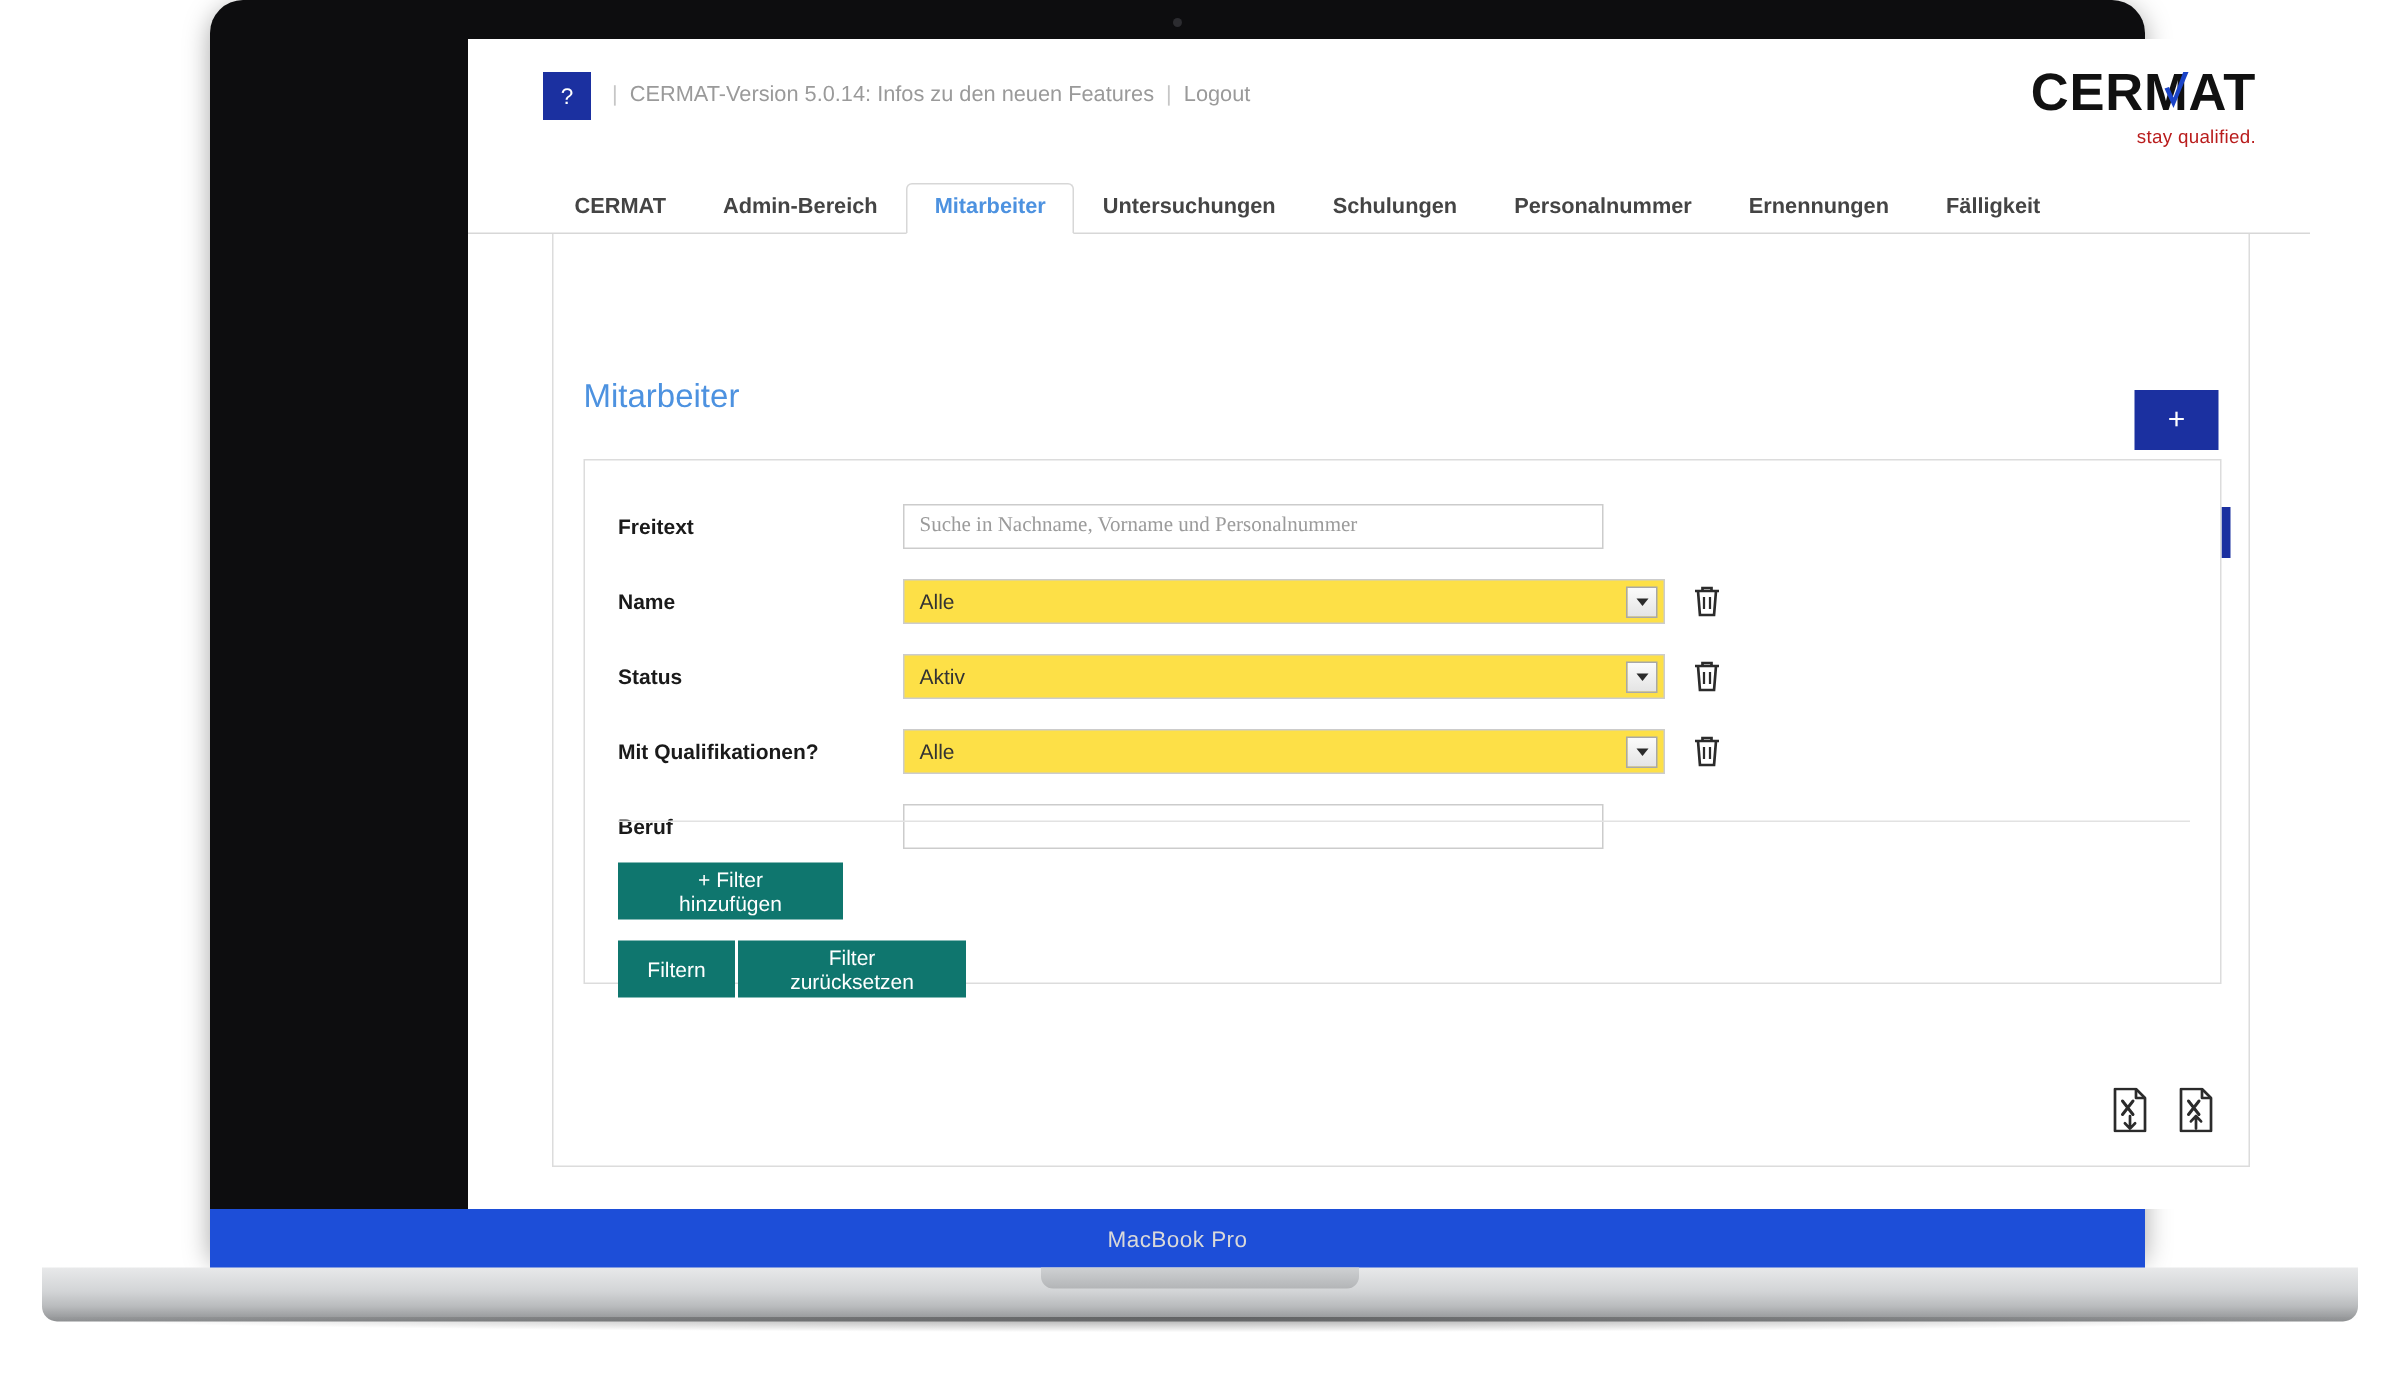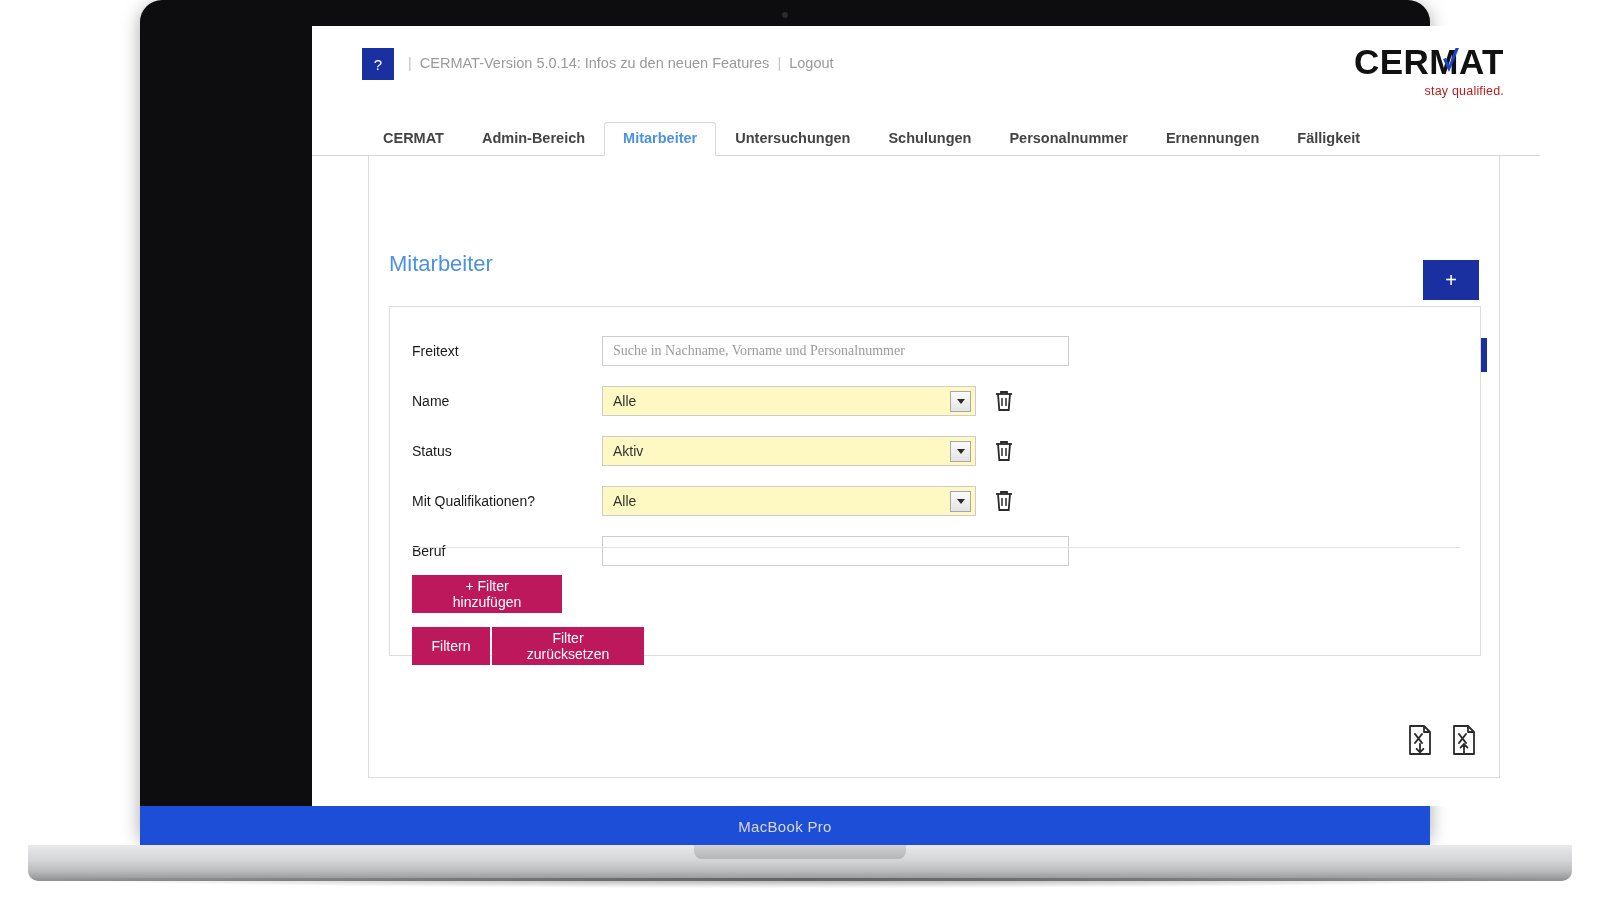--- a/index.html
+++ b/index.html
@@ -245,43 +245,43 @@
 
   .filter-row {
     display: flex;
     align-items: center;
     height: 40px;
     margin-bottom: 10px;
   }
   .filter-label {
     width: 190px;
     font-size: 14px;
-    font-weight: normal;
+    font-weight: bold;
     color: #1a1a1a;
   }
   .filter-control { position: relative; }
 
   .text-input {
     width: 467px;
     height: 30px;
     border: 1px solid #cccccc;
     background: #ffffff;
     font-family: Liberation Serif, serif;
     font-size: 14px;
     color: #333333;
     padding: 0 10px;
     outline: none;
   }
   .text-input::placeholder { color: #9b9b9b; }
 
   .select-wrap {
-    width: 374px;
+    width: 508px;
     height: 30px;
     border: 1px solid #cccccc;
-    background: #fef9c3;
+    background: #fde047;
     display: flex;
     align-items: center;
     padding-left: 10px;
     position: relative;
     cursor: pointer;
   }
   .select-value { font-size: 14px; color: #333333; }
   .select-arrow {
     position: absolute;
     right: 4px;
@@ -314,21 +314,21 @@
   .divider {
     position: absolute;
     left: 22px;
     top: 240px;
     width: 1048px;
     height: 1px;
     background: #e2e2e2;
   }
 
   .btn {
-    background: #be185d;
+    background: #0f766e;
     color: #ffffff;
     border: none;
     font-family: "Liberation Sans", sans-serif;
     font-size: 14px;
     cursor: pointer;
     height: 38px;
     padding: 0 18px;
     display: inline-flex;
     align-items: center;
     justify-content: center;

